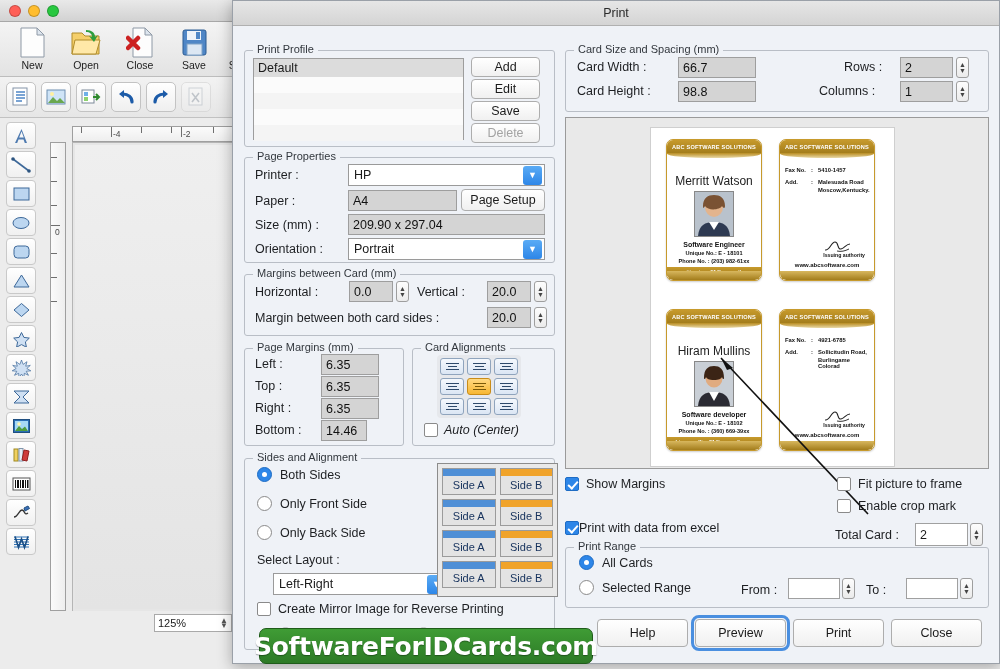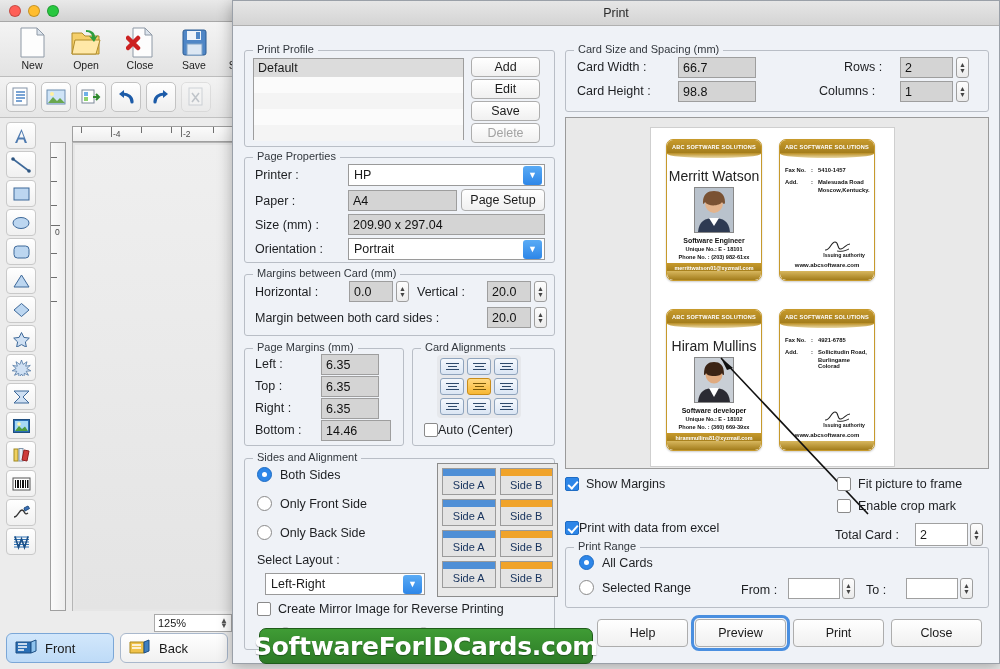--- a/index.html
+++ b/index.html
@@ -198,21 +198,21 @@
     overflow:hidden; box-shadow:0 1px 2px rgba(0,0,0,.2);
   }
   .cardhdr {
     height:13px; background:linear-gradient(#c79a2c,#a37d1c);
     display:flex; align-items:center; justify-content:center;
     color:#fff; font-size:5.6px; font-weight:bold; letter-spacing:.2px;
   }
   .hdr-curve { height:5px; background:linear-gradient(#b98d22,#e9d9a8); border-radius:0 0 60% 60%/0 0 100% 100%; }
   .cardftr { position:absolute; left:0; right:0; bottom:0; height:9px;
     background:linear-gradient(#d8b75e,#a37d1c); border-radius:0 0 6px 6px; }
-  .cname { text-align:center; font-size:14px; color:#222; margin-top:10px; }
+  .cname { text-align:center; font-size:12px; color:#222; margin-top:16px; }
   .cphoto { width:40px; height:46px; margin:3px auto 0; border:1px solid #888; overflow:hidden; position:relative; background:#cfd3d8; }
   .ctitle { text-align:center; font-size:7px; font-weight:bold; margin-top:4px; color:#111; }
   .cline { text-align:center; font-size:5.6px; font-weight:bold; margin-top:2px; color:#111; }
   .cmail {
     margin-top:3px; background:linear-gradient(#c79a2c,#a37d1c); color:#fff;
     font-size:5.4px; font-weight:bold; text-align:center; padding:1.5px 0;
   }
   .cbar { display:flex; justify-content:center; gap:.8px; margin-top:3px; height:15px; align-items:stretch; }
   .cbar i { display:block; background:#111; }
   .bk-row { display:flex; font-size:5.8px; font-weight:bold; color:#111; margin-top:3px; padding:0 5px; }
@@ -481,38 +481,20 @@
     </div>
   </div>
 
   <div class="zoombar">
     <div class="zoomfield">
       <span>125%</span>
       <span class="stepv">▲<br>▼</span>
     </div>
   </div>
 
-  <div class="fbbar">
-    <div class="fbtab sel">
-      <svg width="22" height="19" viewBox="0 0 22 19">
-          <path d="M1 3h15v11H1z" fill="#2b6fb5" stroke="#1c4e83"></path>
-          <path d="M3 5h9M3 8h9M3 11h6" stroke="#fff" stroke-width="1.3"></path>
-          <path d="M16 3l5-2v11l-5 2z" fill="#8ec3ee" stroke="#1c4e83"></path>
-        </svg>
-      <span>Front</span>
-    </div>
-    <div class="fbtab">
-      <svg width="22" height="19" viewBox="0 0 22 19">
-          <path d="M1 3h14v11H1z" fill="#f0c24a" stroke="#a8871f"></path>
-          <path d="M3 6h9M3 9h9" stroke="#fff" stroke-width="1.3"></path>
-          <path d="M15 3l5-2v11l-5 2z" fill="#3f7fc0" stroke="#1c4e83"></path>
-        </svg>
-      <span>Back</span>
-    </div>
-  </div>
 
   <div class="dlg">
     <div class="dlg-title">
       <span>Print</span>
     </div>
     <div class="dlg-body">
 
       <div class="grp" style="left:11px; top:24px; width:311px; height:97px;">
         <span class="gl">Print Profile</span>
         <div style="position:absolute; left:8px; top:7px; width:211px; height:82px; background:#fafafa; border:1px solid #9d9d9d;">
@@ -580,21 +562,21 @@
         </div>
         <span class="lbl" style="position:absolute;left:10px;top:30px;">Top :</span>
         <div class="fld" style="position:absolute;left:76px;top:27px;width:58px;">
           <span>6.35</span>
         </div>
         <span class="lbl" style="position:absolute;left:10px;top:52px;">Right :</span>
         <div class="fld" style="position:absolute;left:76px;top:49px;width:58px;">
           <span>6.35</span>
         </div>
         <span class="lbl" style="position:absolute;left:10px;top:74px;">Bottom :</span>
-        <div class="fld" style="position:absolute;left:76px;top:71px;width:70px;">
+        <div class="fld" style="position:absolute;left:76px;top:71px;width:46px;">
           <span>14.46</span>
         </div>
       </div>
 
       <div class="grp" style="left:179px; top:322px; width:143px; height:98px;">
         <span class="gl">Card Alignments</span>
         <div style="position:absolute;left:24px;top:6px;background:#e6e8ec;border-radius:4px;padding:3px;">
           <div class="algrid">
             <div class="alcell">
                 <i style="width:13px"></i>
@@ -636,21 +618,21 @@
                 <i style="width:9px"></i>
                 <i style="width:13px"></i>
               </div>
             <div class="alcell">
                 <i style="width:13px"></i>
                 <i style="width:9px"></i>
                 <i style="width:13px"></i>
               </div>
           </div>
         </div>
-        <div class="row" style="position:absolute;left:11px;top:74px;">
+        <div class="row" style="position:absolute;left:11px;top:74px;gap:6px;font-style:italic;">
           <span class="chk"></span>
           <span class="lbl">Auto (Center)</span>
         </div>
       </div>
 
       <div class="grp" style="left:11px; top:432px; width:311px; height:192px;">
         <span class="gl">Sides and Alignment</span>
 
         <div class="row" style="position:absolute;left:12px;top:8px;gap:8px;">
           <span class="rad on"></span>
@@ -658,21 +640,21 @@
         </div>
         <div class="row" style="position:absolute;left:12px;top:37px;gap:8px;">
           <span class="rad"></span>
           <span class="lbl">Only Front Side</span>
         </div>
         <div class="row" style="position:absolute;left:12px;top:66px;gap:8px;">
           <span class="rad"></span>
           <span class="lbl">Only Back Side</span>
         </div>
         <span class="lbl" style="position:absolute;left:12px;top:94px;">Select Layout :</span>
-        <div class="combo" style="position:absolute;left:20px;top:114px;width:160px;justify-content:space-between;">
+        <div class="combo" style="position:absolute;left:28px;top:114px;width:176px;justify-content:space-between;">
           <span>Left-Right</span>
           <span class="arrow">▼</span>
         </div>
         <div class="row" style="position:absolute;left:12px;top:143px;gap:7px;">
           <span class="chk"></span>
           <span class="lbl">Create Mirror Image for Reverse Printing</span>
         </div>
         <div class="row" style="position:absolute;left:34px;top:167px;gap:7px;opacity:.45;">
           <span class="rad on" style="width:13px;height:13px;background:#888;border-color:#888;"></span>
           <span class="lbl">Flip Horizontal</span>

